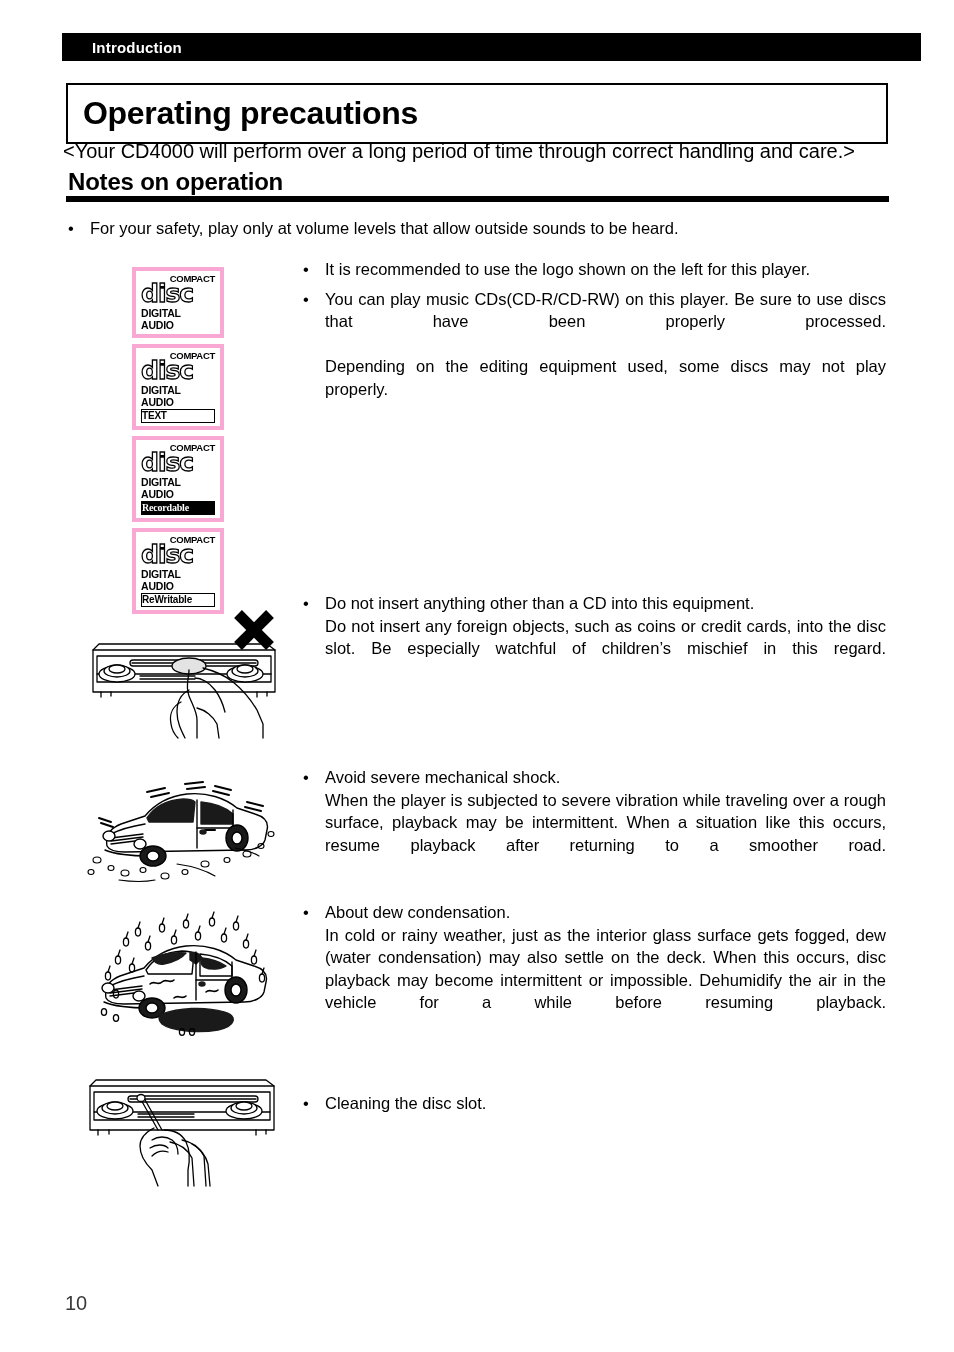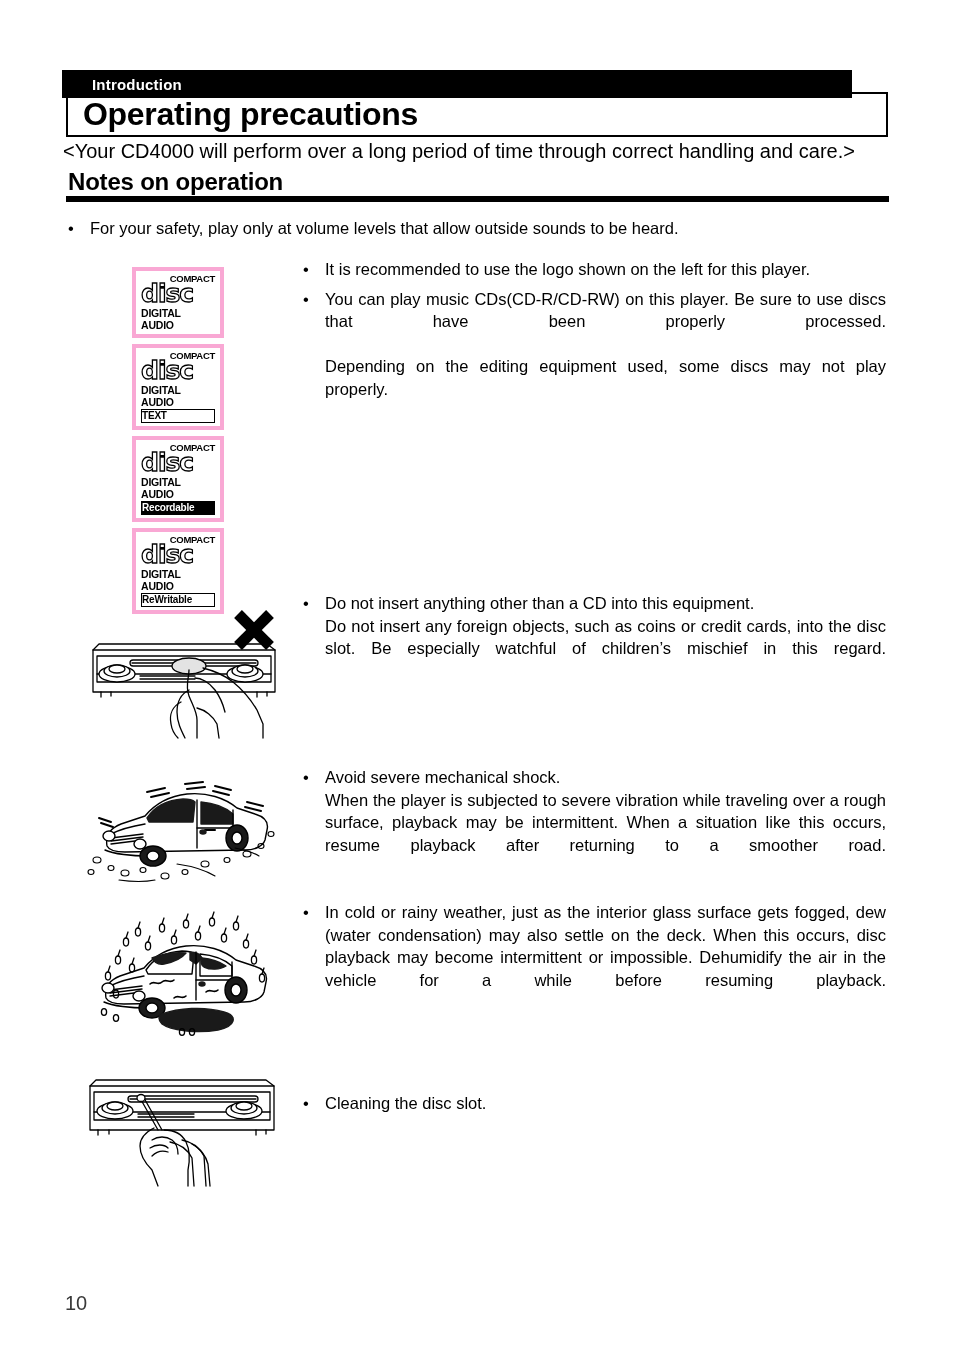--- a/index.html
+++ b/index.html
@@ -14,44 +14,43 @@
     font-family: "Liberation Sans", sans-serif;
     color: #000000;
     overflow: hidden;
   }
 
   
   .header-bar {
     position: absolute;
     left: 62px;
     top: 33px;
-    width: 790px;
+    width: 859px;
     height: 28px;
     background: #000000;
-    margin-top: 37px;
   }
   .header-bar-label {
     position: absolute;
     left: 30px;
     top: 50%;
     transform: translateY(-50%);
     color: #ffffff;
     font-size: 15px;
     font-weight: bold;
     letter-spacing: 0.2px;
     white-space: nowrap;
   }
 
   
   .title-box {
     position: absolute;
     left: 66px;
-    top: 92px;
+    top: 83px;
     width: 822px;
-    height: 45px;
+    height: 61px;
     border: 2px solid #000000;
     box-sizing: border-box;
   }
   .title-text {
     position: absolute;
     left: 15px;
     top: 50%;
     transform: translateY(-52%);
     font-size: 32px;
     font-weight: bold;
@@ -197,20 +196,21 @@
   }
   .cd-badge.outline {
     border: 1.5px solid #000000;
     background: #ffffff;
     color: #000000;
   }
   .cd-badge.inverse {
     border: 1.5px solid #000000;
     background: #000000;
     color: #ffffff;
+    font-family: Liberation Serif, serif;
   }
 
   
   .illus {
     position: absolute;
   }
   .illus svg {
     display: block;
   }
 
@@ -506,20 +506,21 @@
         <ellipse cx="114" cy="130" rx="2.6" ry="3.4"></ellipse>
       </g>
     </g>
   </svg>
 </div>
 
 <div class="row-text" style="left:303px; top:901px; width:583px;">
   <div class="blk">
     <span class="bullet-mark">•</span>
     <div class="blk-body">
+      <p>About dew condensation.</p>
       <p class="justify">In cold or rainy weather, just as the interior glass surface gets fogged, dew (water condensation) may also settle on the deck. When this occurs, disc playback may become intermittent or impossible. Dehumidify the air in the vehicle for a while before resuming playback.</p>
     </div>
   </div>
 </div>
 
 <div class="illus" style="left:82px; top:1078px;">
   <svg width="215" height="110" viewBox="0 0 215 110" xmlns="http://www.w3.org/2000/svg">
     <g fill="none" stroke="#000" stroke-width="1.3" stroke-linejoin="round" stroke-linecap="round">
 
       <path d="M8,8 L14,2 L184,2 L192,8 L192,52 L8,52 Z" fill="#fff"></path>

